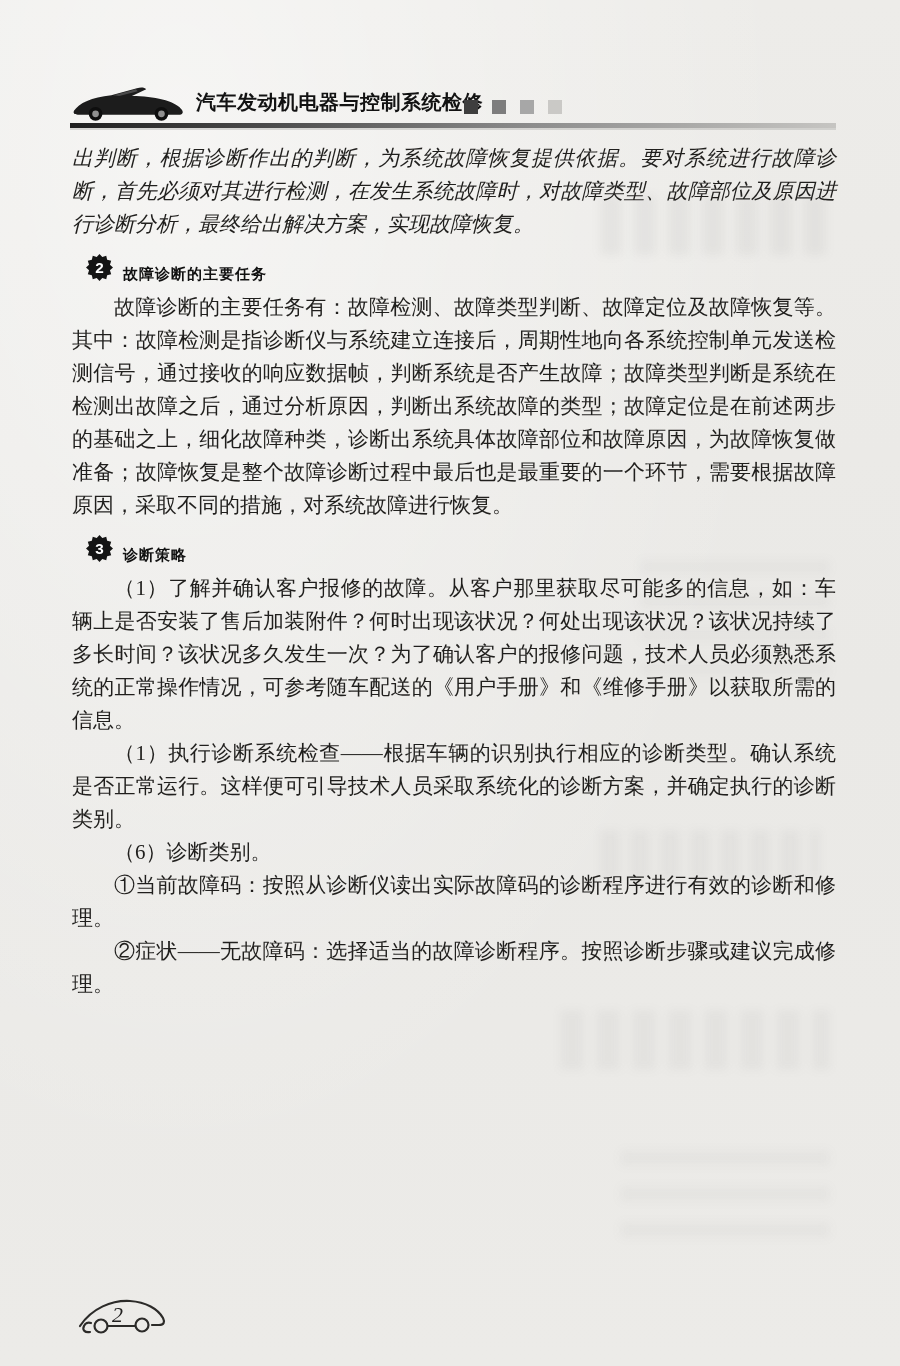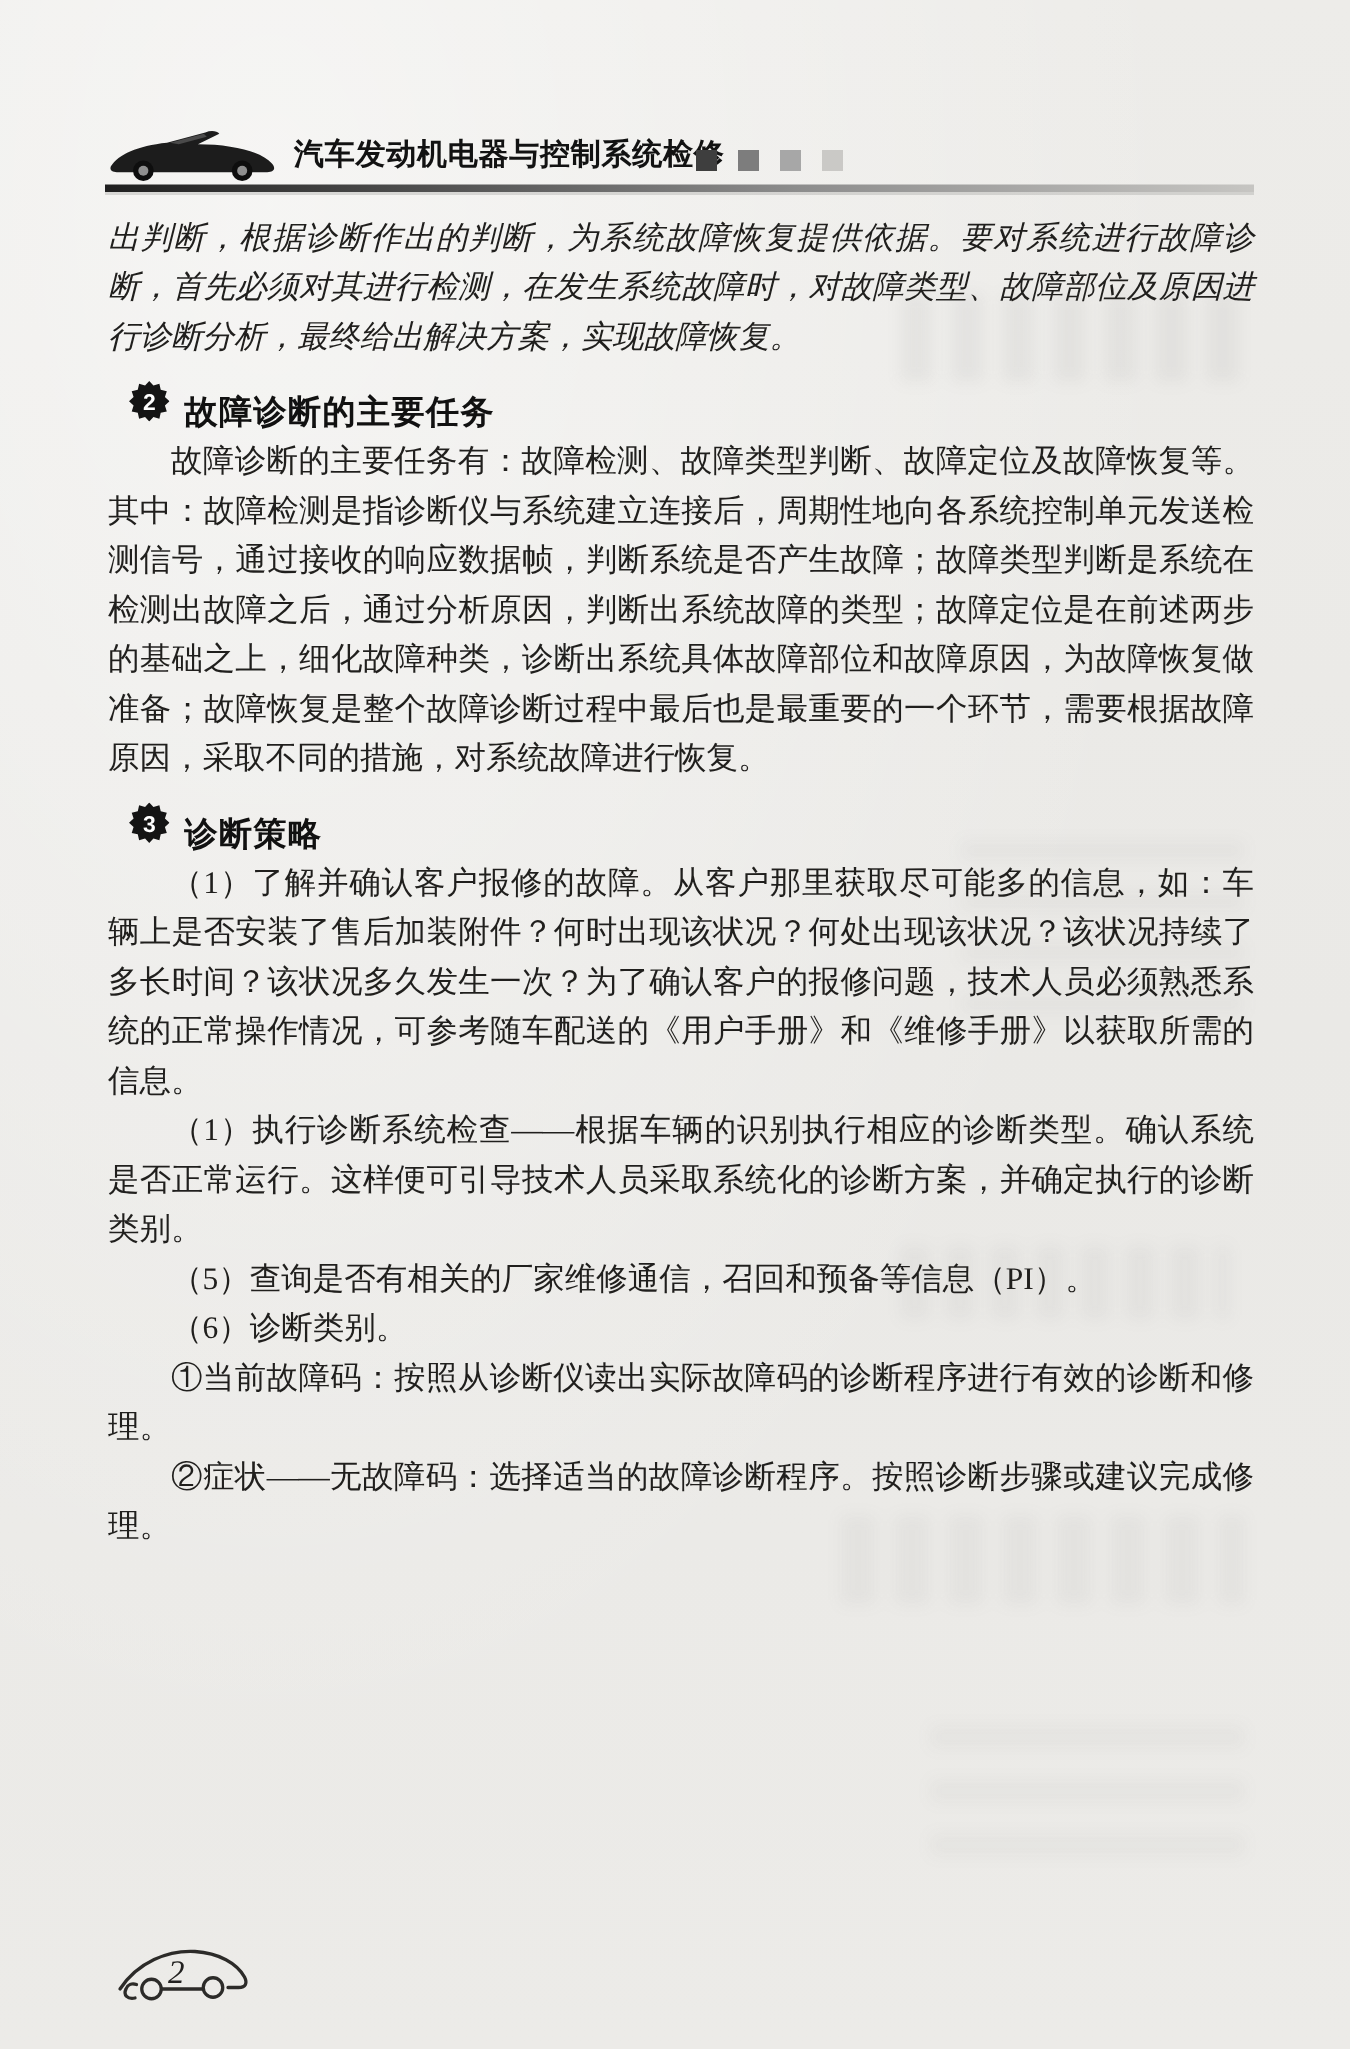--- a/index.html
+++ b/index.html
@@ -46,21 +46,21 @@
     text-indent:2em;color:#201f1d;
   }
   .noindent{text-indent:0;font-style:italic;}
   .sec-h{
     display:flex;align-items:center;gap:10px;
     margin:9px 0 7px 14px;height:34px;
     font-family:"Liberation Sans","DejaVu Sans",sans-serif;
   }
   .badge{width:27px;height:27px;flex:0 0 auto;}
   .badge text{font-family:"Liberation Sans","DejaVu Sans",sans-serif;font-weight:bold;}
-  .sec-title{font-weight:bold;font-size:22px;color:#111;letter-spacing:1px;margin-top:15px;}
+  .sec-title{font-weight:bold;font-size:15px;color:#111;letter-spacing:1px;margin-top:15px;}
 
   
   .ftr{position:absolute;left:76px;top:1292px;width:110px;height:56px;}
   .ftr svg{width:110px;height:56px;}
 </style>
 </head>
 <body>
 
 <div class="page">
 
@@ -108,21 +108,20 @@
     <div class="sec-h">
       <svg class="badge" viewBox="0 0 30 30">
         <polygon fill="#141414" points="30,15 26.6,18.1 28,22.5 23.5,23.5 22.5,28 18.1,26.6 15,30 11.9,26.6 7.5,28 6.5,23.5 2,22.5 3.4,18.1 0,15 3.4,11.9 2,7.5 6.5,6.5 7.5,2 11.9,3.4 15,0 18.1,3.4 22.5,2 23.5,6.5 28,7.5 26.6,11.9"></polygon>
         <text x="15" y="21.5" font-size="17" fill="#ffffff" text-anchor="middle">3</text>
       </svg>
       <span class="sec-title">诊断策略</span>
     </div>
 
     <p class="para">（1）了解并确认客户报修的故障。从客户那里获取尽可能多的信息，如：车辆上是否安装了售后加装附件？何时出现该状况？何处出现该状况？该状况持续了多长时间？该状况多久发生一次？为了确认客户的报修问题，技术人员必须熟悉系统的正常操作情况，可参考随车配送的《用户手册》和《维修手册》以获取所需的信息。</p>
     <p class="para">（1）执行诊断系统检查——根据车辆的识别执行相应的诊断类型。确认系统是否正常运行。这样便可引导技术人员采取系统化的诊断方案，并确定执行的诊断类别。</p>
-    <p class="para">（5）查询是否有相关的厂家维修通信，召回和预备等信息（PI）。</p>
     <p class="para">（6）诊断类别。</p>
     <p class="para">①当前故障码：按照从诊断仪读出实际故障码的诊断程序进行有效的诊断和修理。</p>
     <p class="para">②症状——无故障码：选择适当的故障诊断程序。按照诊断步骤或建议完成修理。</p>
 
   </main>
 
   <footer class="ftr">
     <svg viewBox="0 0 110 56">
       <g fill="none" stroke="#2c2b29" stroke-width="2.2" stroke-linecap="round">
         <path d="M4,34 C16,16 36,8 54,9 C70,10 82,17 87,26 C89,30 88,33 83,33 L76,33"></path>

